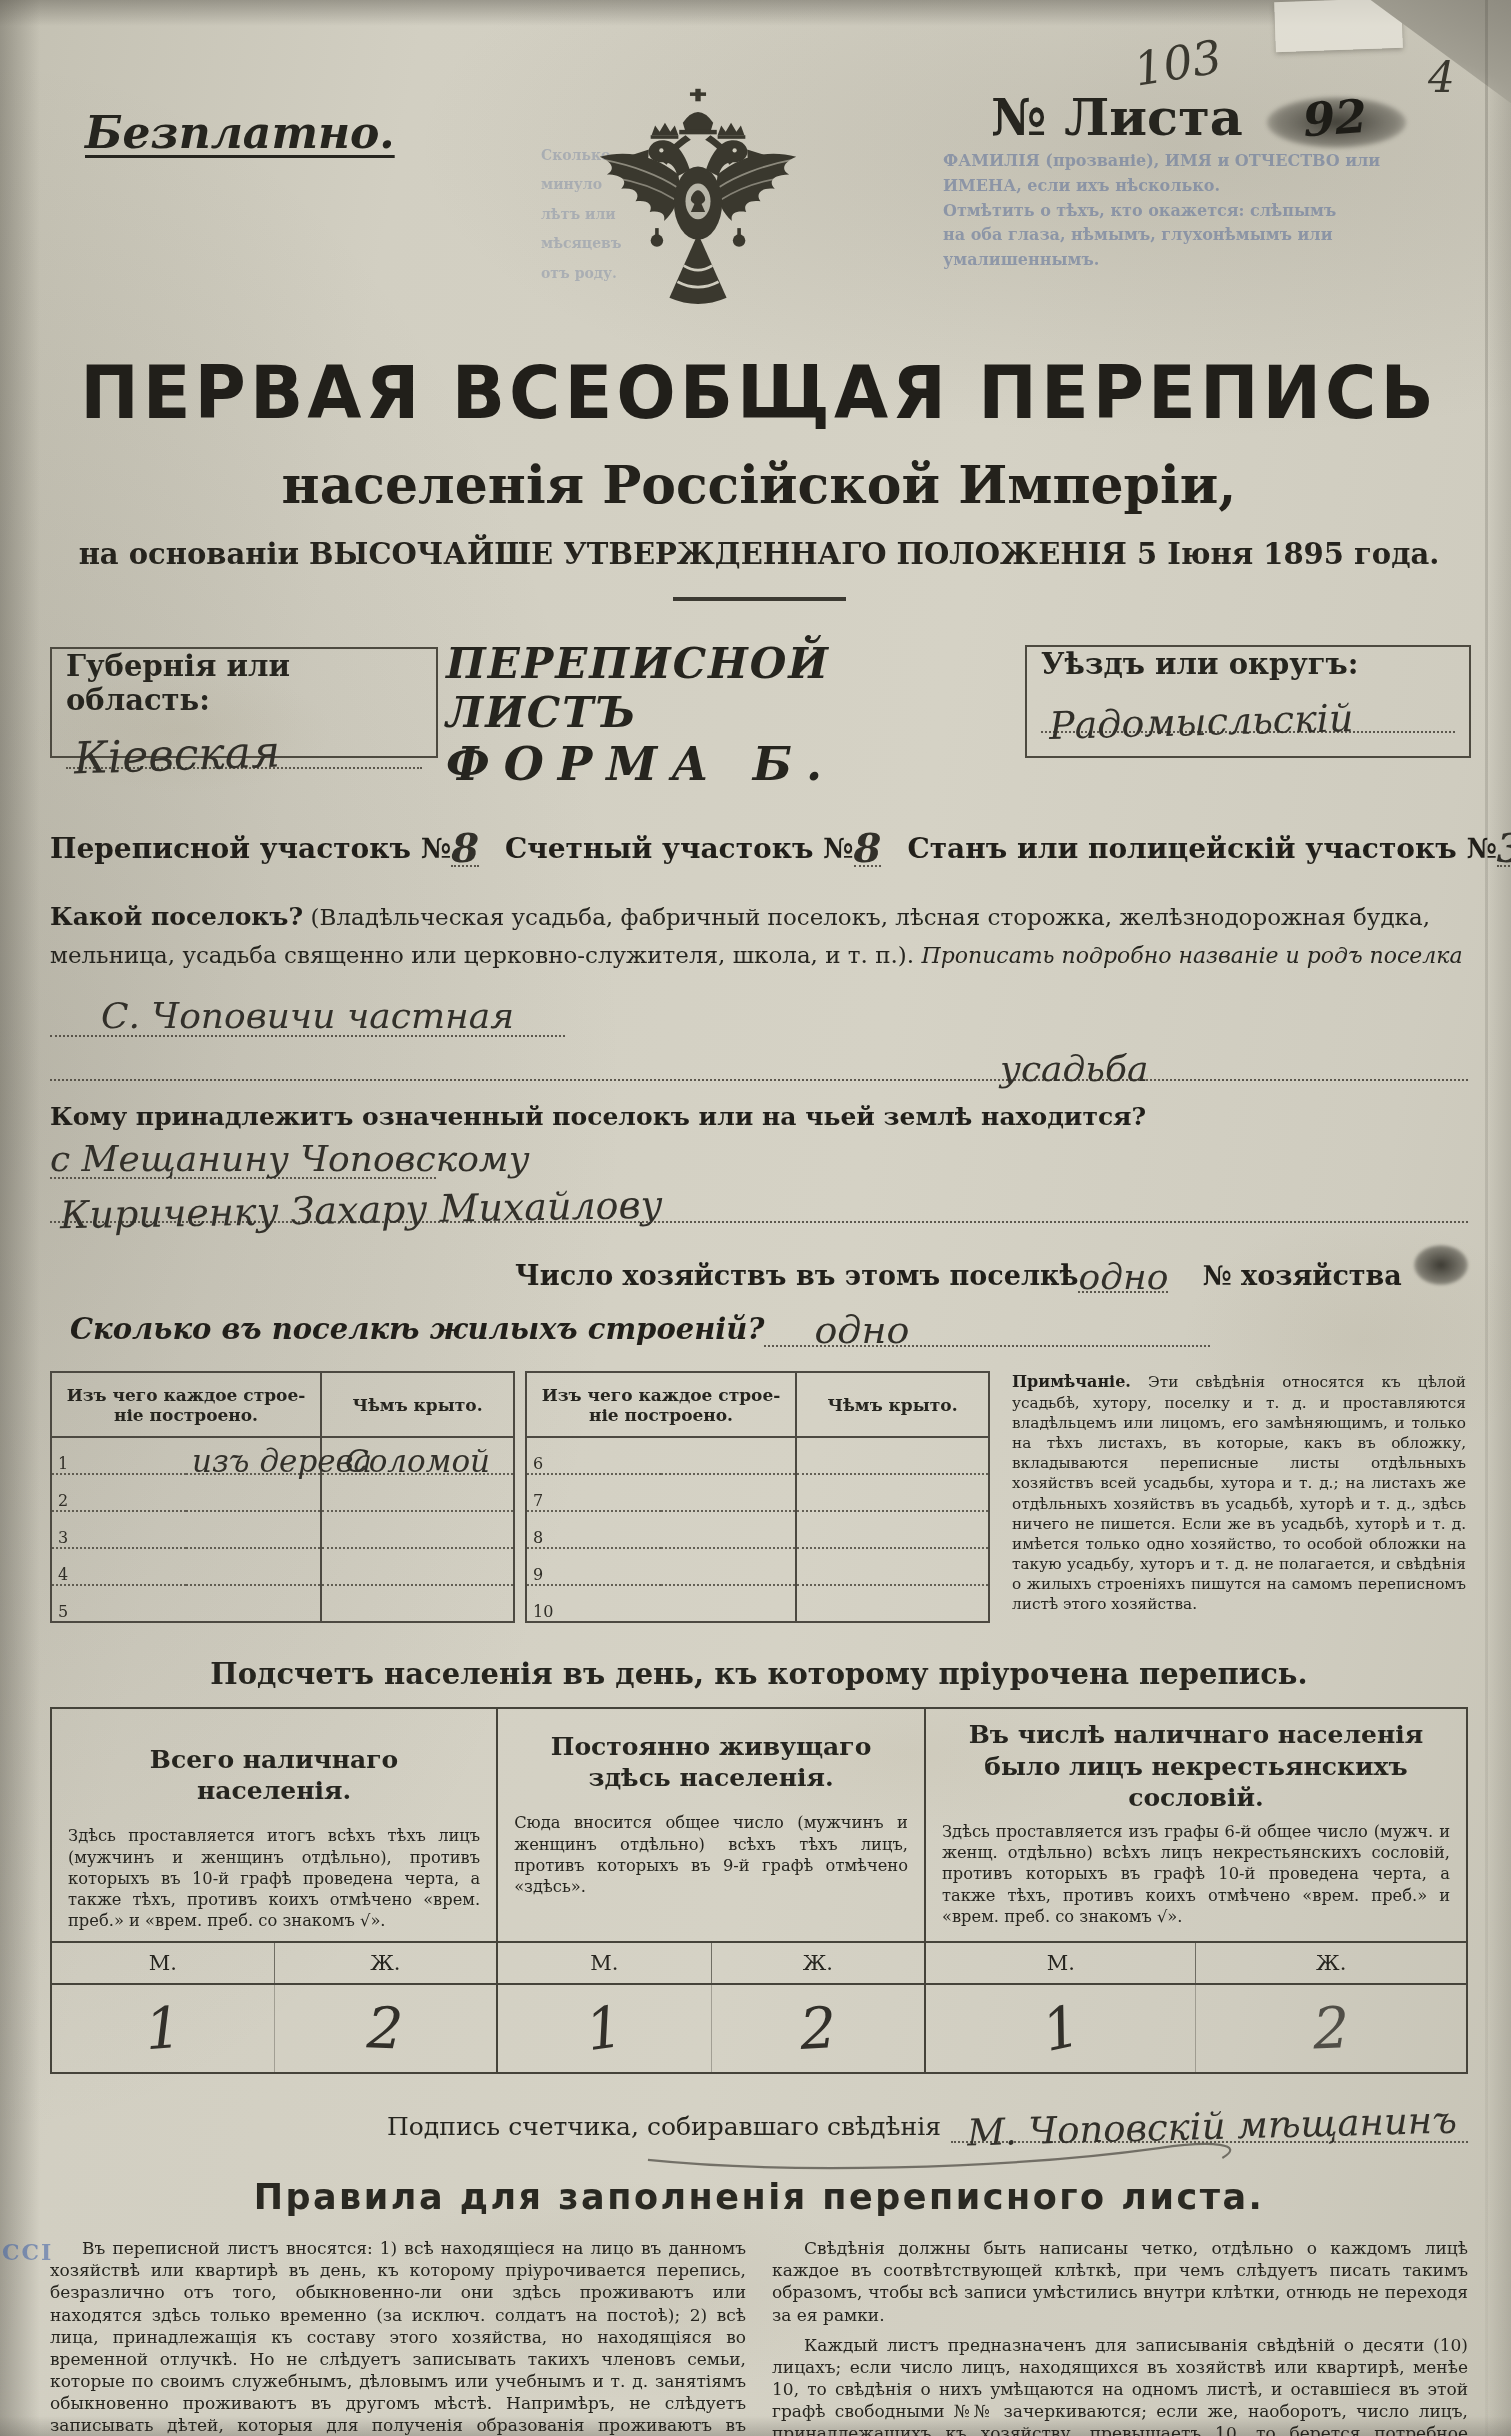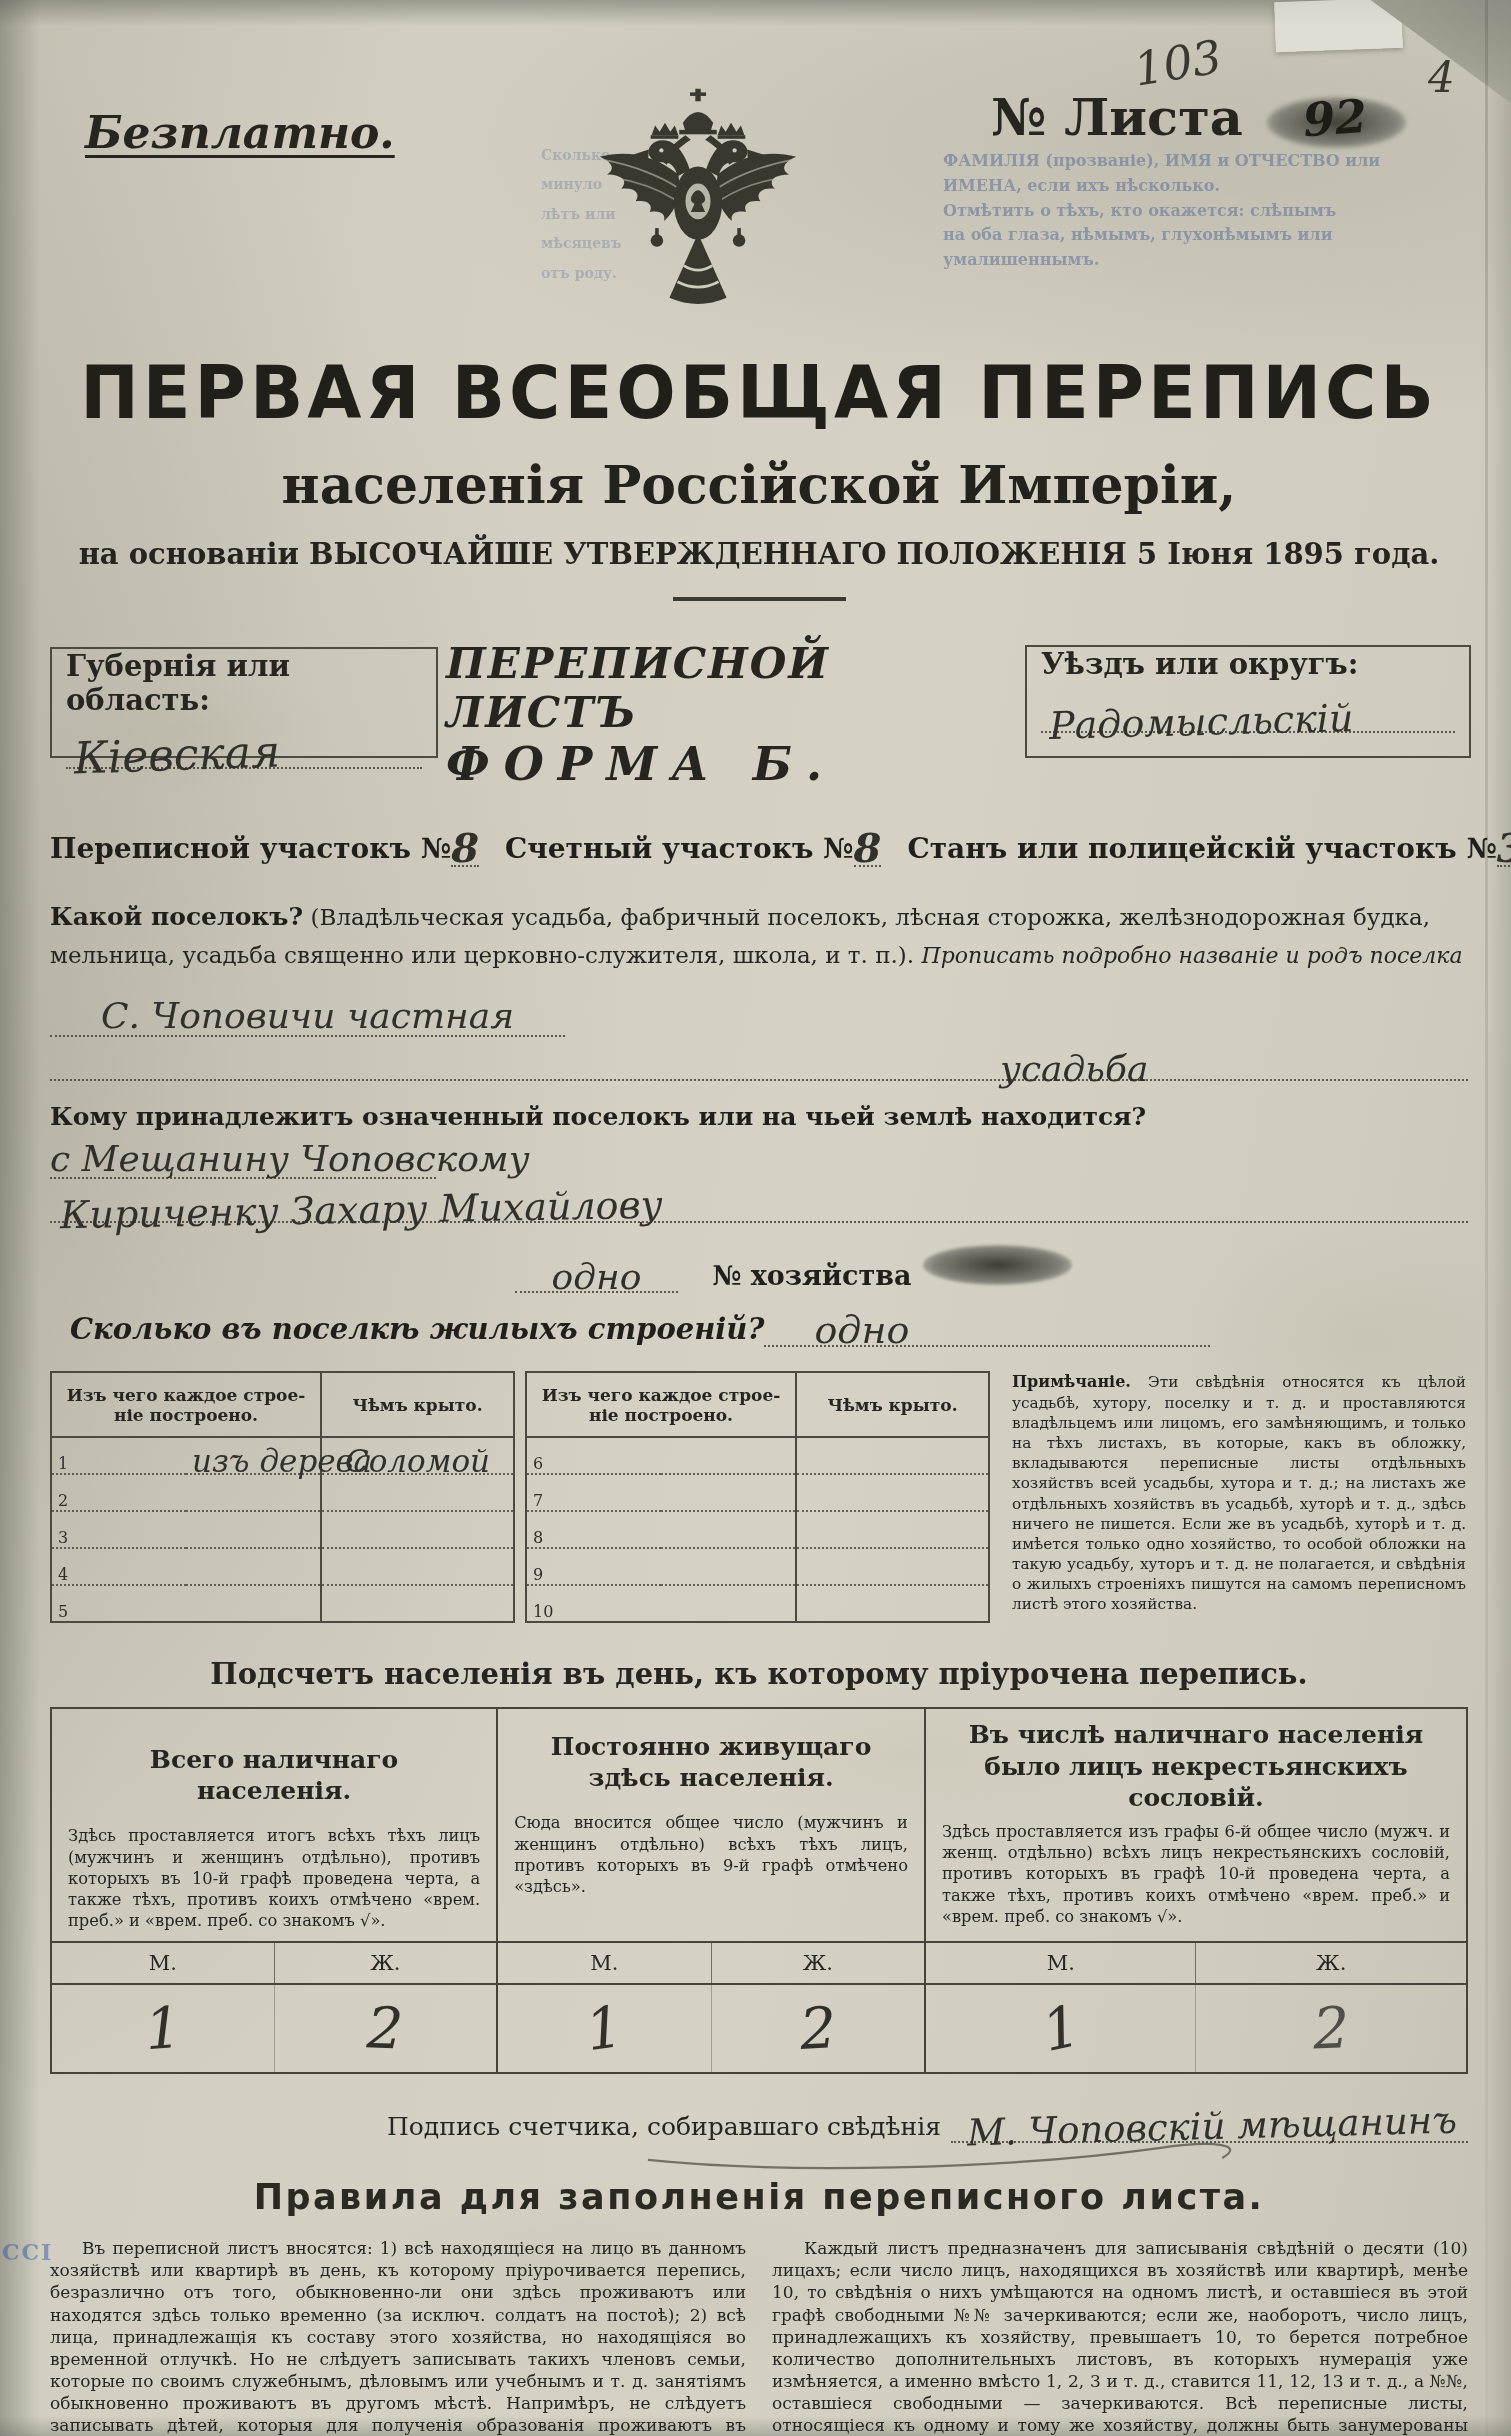--- a/index.html
+++ b/index.html
@@ -245,20 +245,21 @@
       <b>Кому принадлежитъ означенный поселокъ или на чьей землѣ находится?</b>
       <span class="slot" style="width:386px;">
         <span class="hw">с Мещанину Чоповскому</span>
       </span>
     </p>
     <div class="dotrow">
       <span class="hw" style="left:10px;font-size:38px;transform:rotate(-1deg);">Кириченку Захару Михайлову</span>
     </div>
 
     <div class="rowflex" style="margin-top:22px;padding-left:465px;">
+      <b style="font-size:27px;">Число хозяйствъ въ этомъ поселкѣ</b>
       <span class="slot" style="width:163px;">
         <span class="hw" style="font-size:36px;">одно</span>
       </span>
       <b style="font-size:27px;margin-left:34px;">№ хозяйства</b>
       <span class="blot"></span>
     </div>
 
     <div class="rowflex" style="margin-top:14px;margin-left:20px;">
       <b style="font-size:29px;font-style:italic;">Сколько въ поселкѣ жилыхъ строеній?</b>
       <span class="slot" style="width:396px;text-align:left;padding-left:50px;">
@@ -411,20 +412,21 @@
     </div>
 
     <div class="rules-head">Правила для заполненія переписного листа.</div>
 
     <div class="rules">
       <div class="rcol">
         <p>Въ переписной листъ вносятся: 1) всѣ находящіеся на лицо въ данномъ хозяйствѣ или квартирѣ въ день, къ которому пріурочивается перепись, безразлично отъ того, обыкновенно-ли они здѣсь проживаютъ или находятся здѣсь только временно (за исключ. солдатъ на постоѣ); 2) всѣ лица, принадлежащія къ составу этого хозяйства, но находящіяся во временной отлучкѣ. Но не слѣдуетъ записывать такихъ членовъ семьи, которые по своимъ служебнымъ, дѣловымъ или учебнымъ и т. д. занятіямъ обыкновенно проживаютъ въ другомъ мѣстѣ. Напримѣръ, не слѣдуетъ записывать дѣтей, которыя для полученія образованія проживаютъ въ другомъ мѣстѣ, отдѣльно отъ своей семьи, за исключеніемъ такихъ случаевъ, когда они прибыли домой на побывку (временно пребывающими).</p>
 
       </div>
       <div class="rcol">
+        <p>Свѣдѣнія должны быть написаны четко, отдѣльно о каждомъ лицѣ каждое въ соотвѣтствующей клѣткѣ, при чемъ слѣдуетъ писать такимъ образомъ, чтобы всѣ записи умѣстились внутри клѣтки, отнюдь не переходя за ея рамки.</p>
         <p>Каждый листъ предназначенъ для записыванія свѣдѣній о десяти (10) лицахъ; если число лицъ, находящихся въ хозяйствѣ или квартирѣ, менѣе 10, то свѣдѣнія о нихъ умѣщаются на одномъ листѣ, и оставшіеся въ этой графѣ свободными №№ зачеркиваются; если же, наоборотъ, число лицъ, принадлежащихъ къ хозяйству, превышаетъ 10, то берется потребное количество дополнительныхъ листовъ, въ которыхъ нумерація уже измѣняется, а именно вмѣсто 1, 2, 3 и т. д., ставится 11, 12, 13 и т. д., а №№, оставшіеся свободными — зачеркиваются. Всѣ переписные листы, относящіеся къ одному и тому же хозяйству, должны быть занумерованы однимъ и тѣмъ же № хозяйства съ прибавленіемъ рядомъ съ № хозяйства послѣдовательно еще буквъ а, б, в, и т. д., смотря по числу переписныхъ листовъ хозяйства.</p>
 
       </div>
     </div>
 
   </div>
 </div>
 
 
 </body></html>

